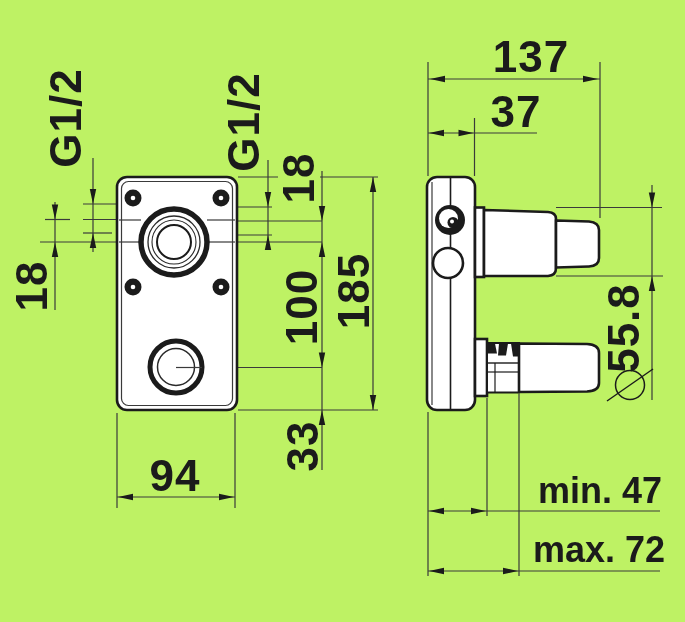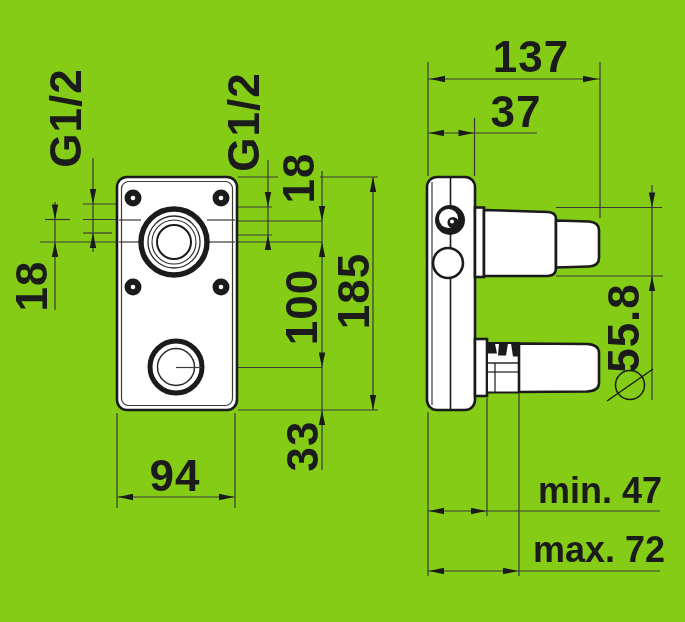--- a/index.html
+++ b/index.html
@@ -1,16 +1,16 @@
 <!DOCTYPE html>
 <html><head>
 <meta charset="utf-8">
 <style>
   html,body{margin:0;padding:0;background:#ffffff;}
-  .stage{position:relative;width:685px;height:622px;background:#84cc16;overflow:hidden;}
+  .stage{position:relative;width:685px;height:622px;background:#bef264;overflow:hidden;}
   svg{display:block;}
   text{font-family:"Liberation Sans", sans-serif;font-weight:700;fill:#1b1b1b;}
   .dim-num{font-size:44px;letter-spacing:1px;}
   .dim-small{font-size:36px;}
   .thin{stroke:#3a3a3a;stroke-width:1.2;fill:none;}
   .thick-fill{stroke:#1b1b1b;stroke-width:2.6;fill:#ffffff;}
   .arrow{fill:#1b1b1b;stroke:none;}
 </style>
 </head>
 <body>

